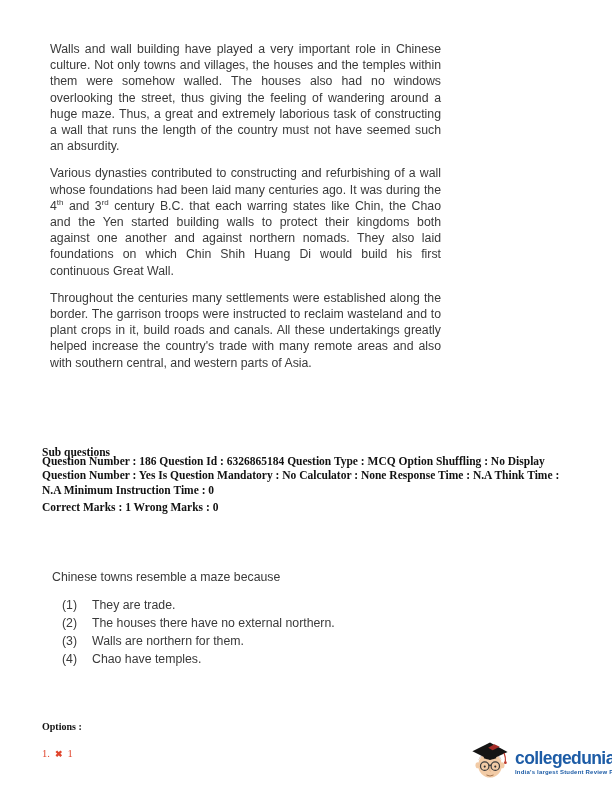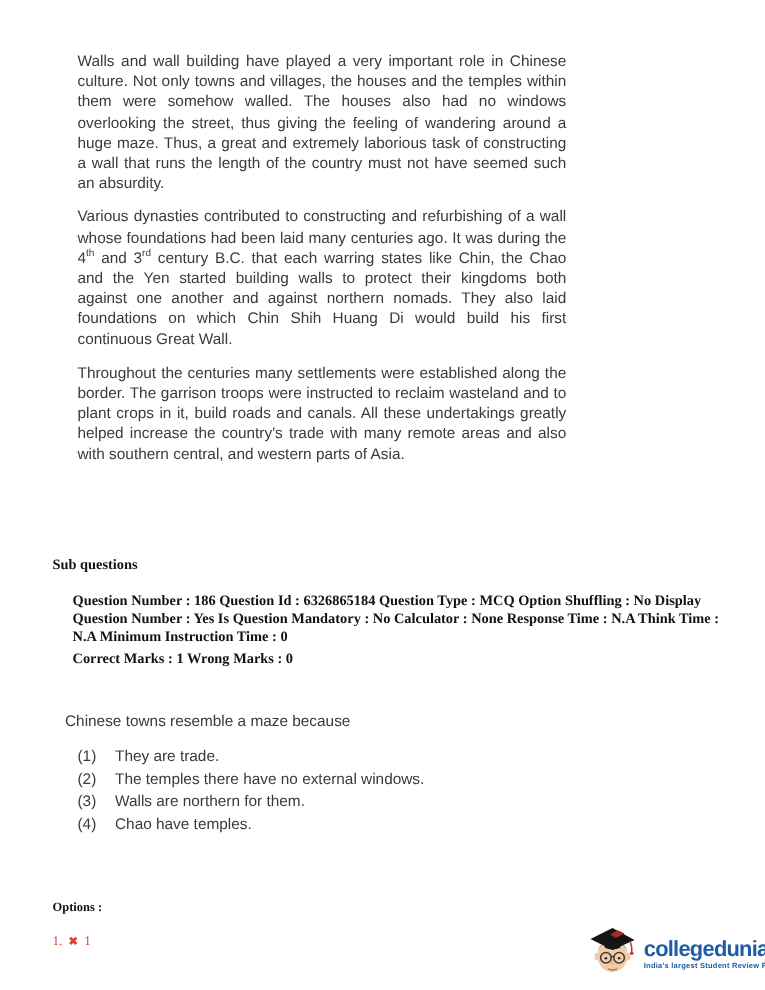--- a/index.html
+++ b/index.html
@@ -15,46 +15,44 @@
   
   .passage {
     position: absolute;
     left: 50px;
     top: 41px;
     width: 391px;
     font-size: 12.3px;
     line-height: 16.2px;
     color: #3a3a3a;
     text-align: justify;
-    margin-left: 12px;
   }
   .passage p { margin: 0 0 11px 0; }
   .passage sup { font-size: 8px; line-height: 0; vertical-align: super; }
 
   
   .sub-questions {
     position: absolute;
     left: 42px;
     top: 446px;
     font-family: "Liberation Serif", serif;
     font-weight: bold;
     font-size: 11.5px;
     color: #121212;
   }
   .meta {
     position: absolute;
     left: 42px;
-    top: 474px;
+    top: 454px;
     width: 530px;
     font-family: "Liberation Serif", serif;
     font-weight: bold;
     font-size: 11.5px;
     line-height: 14.3px;
     color: #121212;
-    margin-left: 16px;
   }
   .meta p { margin: 0; }
   .meta .marks-line { margin-top: 3px; }
 
   .instruction {
     position: absolute;
     left: 46px;
     top: 527px;
     font-size: 12.8px;
     color: #333333;
@@ -150,21 +148,21 @@
 
   <div class="question-text">Chinese towns resemble a maze because</div>
 
   <div class="options-list">
     <div class="option-row">
       <span class="option-num">(1)</span>
       <span>They are trade.</span>
     </div>
     <div class="option-row">
       <span class="option-num">(2)</span>
-      <span>The temples there have no external windows.</span>
+      <span>The houses there have no external northern.</span>
     </div>
     <div class="option-row">
       <span class="option-num">(3)</span>
       <span>Walls are northern for them.</span>
     </div>
     <div class="option-row">
       <span class="option-num">(4)</span>
       <span>Chao have temples.</span>
     </div>
   </div>

